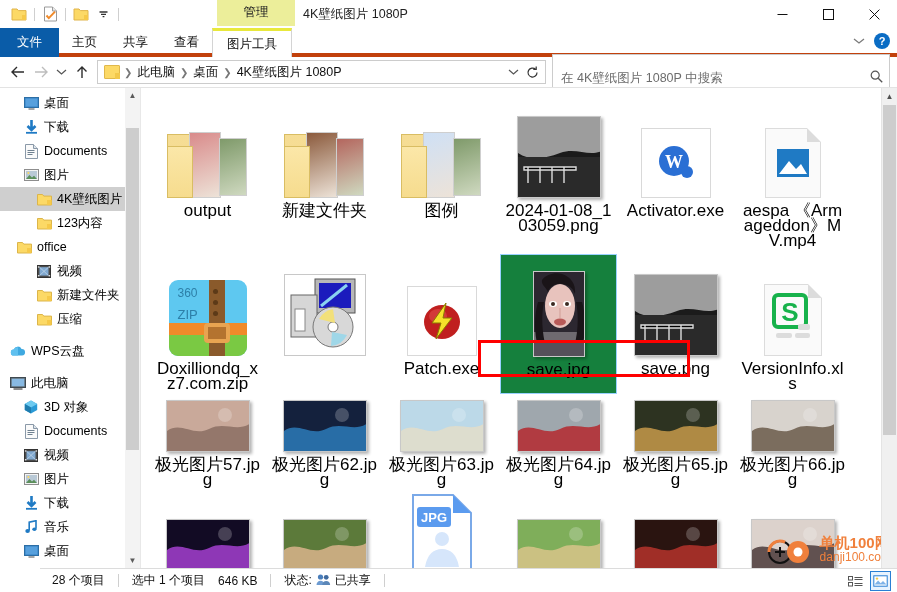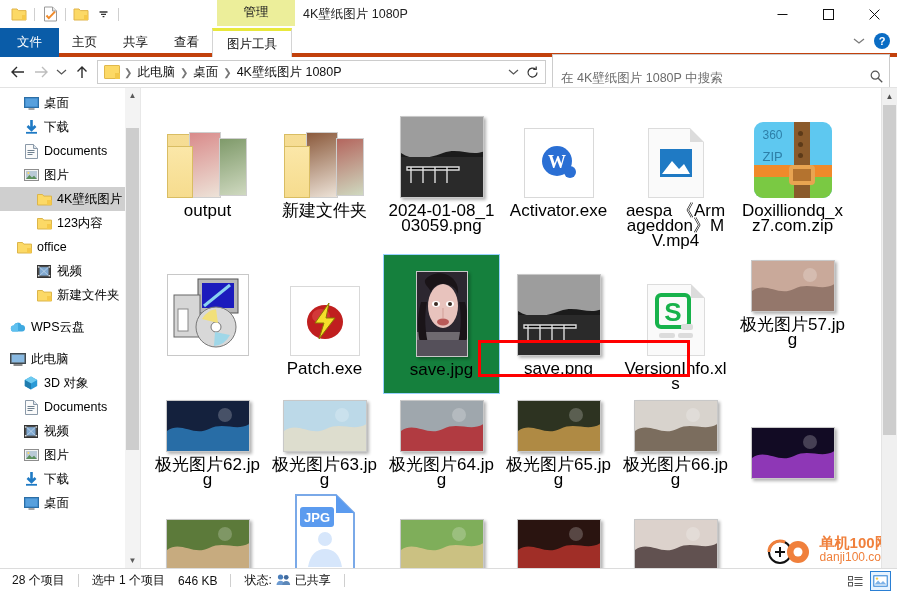--- a/index.html
+++ b/index.html
@@ -96,21 +96,21 @@
   
   .redbox { position: absolute; border: 3px solid #ff0000; pointer-events: none; }
 
   
   .wm { position: absolute; right: 6px; bottom: 2px; display: flex; align-items: center; gap: 4px; pointer-events: none; }
   .wm-txt { display: flex; flex-direction: column; line-height: 1.05; }
   .wm-t1 { font-size: 15px; color: #f0803c; font-weight: bold; letter-spacing: 0px; }
   .wm-t2 { font-size: 12px; color: #f0803c; }
 
   
-  .status { height: 24px; flex: 0 0 24px; display: flex; align-items: center; border-top: 1px solid #dcdcdc; background: #fff; padding-left: 12px; gap: 4px; font-size: 12px; color: #111; position: relative; }
+  .status { height: 24px; flex: 0 0 24px; display: flex; align-items: center; border-top: 1px solid #dcdcdc; background: #fff; padding-left: 12px; gap: 4px; font-size: 12px; color: #111; position: relative; margin-left: 40px; }
   .st-seg { padding: 0 9px 0 0; display: flex; align-items: center; gap: 4px; }
   .st-div { width: 1px; height: 13px; background: #cfcfcf; margin-right: 9px; }
   .st-views { position: absolute; right: 6px; top: 0; height: 24px; display: flex; align-items: center; gap: 4px; }
   .vbtn { width: 21px; height: 20px; display: flex; align-items: center; justify-content: center; }
   .vbtn.act { border: 1px solid #2a7fd4; background: #e7f3ff; }
 </style>
 </head>
 <body>
 
 <div class="win">
@@ -371,20 +371,30 @@
           <div class="navitem" style="padding-left: 36px;">
             <span class="ni-ico">
               <svg width="15" height="13" viewBox="0 0 15 13">
                 <path d="M0.5 1.5h5l1.3 1.6H14.5V12H0.5z" fill="#fcd966" stroke="#dcb54a"></path>
                 <path d="M10 7h4.5v5H10z" fill="#f6c949"></path>
               </svg>
             </span>
             <span class="ni-label">新建文件夹</span>
             <span class="pin"></span>
           </div>
+          <div class="navitem" style="padding-left: 36px;">
+            <span class="ni-ico">
+              <svg width="15" height="13" viewBox="0 0 15 13">
+                <path d="M0.5 1.5h5l1.3 1.6H14.5V12H0.5z" fill="#fcd966" stroke="#dcb54a"></path>
+                <path d="M10 7h4.5v5H10z" fill="#f6c949"></path>
+              </svg>
+            </span>
+            <span class="ni-label">压缩</span>
+            <span class="pin"></span>
+          </div>
           <div class="navgap"></div>
           <div class="navitem" style="padding-left: 10px;">
             <span class="ni-ico">
               <svg width="16" height="12" viewBox="0 0 16 12">
                 <path d="M4 10.5a3 3 0 0 1-.3-6A4.3 4.3 0 0 1 11.6 4 2.9 2.9 0 0 1 12 10.5z" fill="#3fa9e0"></path>
                 <path d="M4 10.5a3 3 0 0 1-.3-6A4.3 4.3 0 0 1 8 2.2V10.5z" fill="#5fc0ef"></path>
               </svg>
             </span>
             <span class="ni-label">WPS云盘</span>
             <span class="pin"></span>
@@ -455,20 +465,31 @@
               <svg width="13" height="14" viewBox="0 0 13 14">
                 <path d="M6.5 0v8M2.5 6l4 4 4-4" stroke="#1f7ac4" stroke-width="2.6" fill="none"></path>
                 <path d="M1 12.8h11" stroke="#1f7ac4" stroke-width="1.8"></path>
               </svg>
             </span>
             <span class="ni-label">下载</span>
             <span class="pin"></span>
           </div>
           <div class="navitem" style="padding-left: 23px;">
             <span class="ni-ico">
+              <svg width="12" height="14" viewBox="0 0 12 14">
+                <path d="M4.2 10.6V2.2L11 0.7v8" stroke="#1f7ac4" stroke-width="1.6" fill="none"></path>
+                <ellipse cx="2.6" cy="11" rx="2.3" ry="1.9" fill="#1f7ac4"></ellipse>
+                <ellipse cx="9.4" cy="9.3" rx="2.1" ry="1.8" fill="#1f7ac4"></ellipse>
+              </svg>
+            </span>
+            <span class="ni-label">音乐</span>
+            <span class="pin"></span>
+          </div>
+          <div class="navitem" style="padding-left: 23px;">
+            <span class="ni-ico">
               <svg width="15" height="13" viewBox="0 0 15 13">
                 <rect x="0.5" y="0.5" width="14" height="10" fill="#3a86c8" stroke="#2c6ea5"></rect>
                 <rect x="1.6" y="1.6" width="11.8" height="7.8" fill="#57a0dd"></rect>
                 <path d="M4.5 12h6" stroke="#777" stroke-width="1.3"></path>
               </svg>
             </span>
             <span class="ni-label">桌面</span>
             <span class="pin"></span>
           </div>
         </div>
@@ -495,20 +516,31 @@
           <div class="tile r1">
             <div class="thumbbox">
               <div class="folder">
                 <div class="fback"></div>
                 <div class="fpic1" style="background:linear-gradient(160deg,#8b5a3c,#ede3d8);"></div>
                 <div class="fpic2" style="background:linear-gradient(160deg,#b4665e,#cfd9c0);"></div>
                 <div class="ffront"></div>
               </div>
             </div>
             <div class="tname">新建文件夹</div>
+          </div>
+          <div class="tile r1">
+            <div class="thumbbox">
+              <div class="folder">
+                <div class="fback"></div>
+                <div class="fpic1" style="background:linear-gradient(160deg,#cfe0f5,#ede3d8);"></div>
+                <div class="fpic2" style="background:linear-gradient(160deg,#7f9a6a,#cfd9c0);"></div>
+                <div class="ffront"></div>
+              </div>
+            </div>
+            <div class="tname">图例</div>
           </div>
           <div class="tile r1">
             <div class="thumbbox">
               <div class="imgthumb thumbimg" style="width:84px;height:82px;background:linear-gradient(135deg,#9a9a9a,#101010);">
                 <svg width="84" height="82" viewBox="0 0 84 82" style="display:block">
                   <rect width="84" height="82" fill="#1b1b1b"></rect>
                   <path d="M0 0h84v34c-14 6-26-4-42 2S12 44 0 36z" fill="#9d9d9d"></path>
                   <path d="M0 40h84v42H0z" fill="#2a2a2a"></path>
                   <path d="M6 50h52v3H6zM10 50v16M22 50v16M34 50v16M46 50v16" stroke="#ddd" stroke-width="1.4"></path>
                 </svg>

